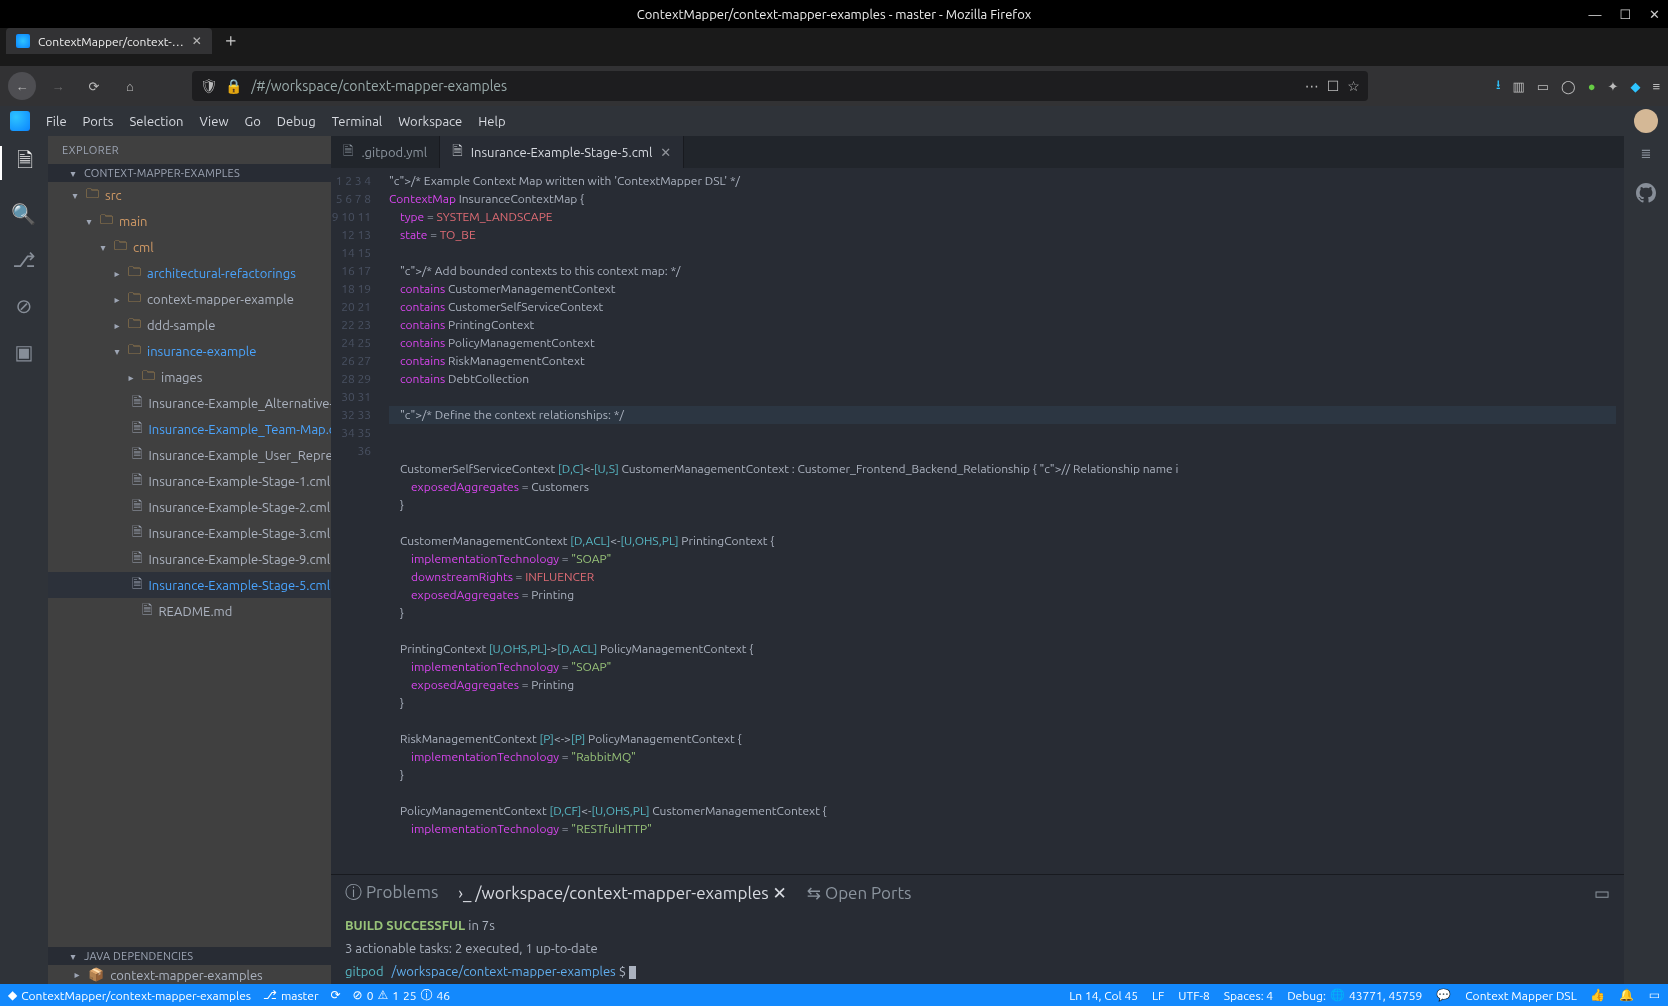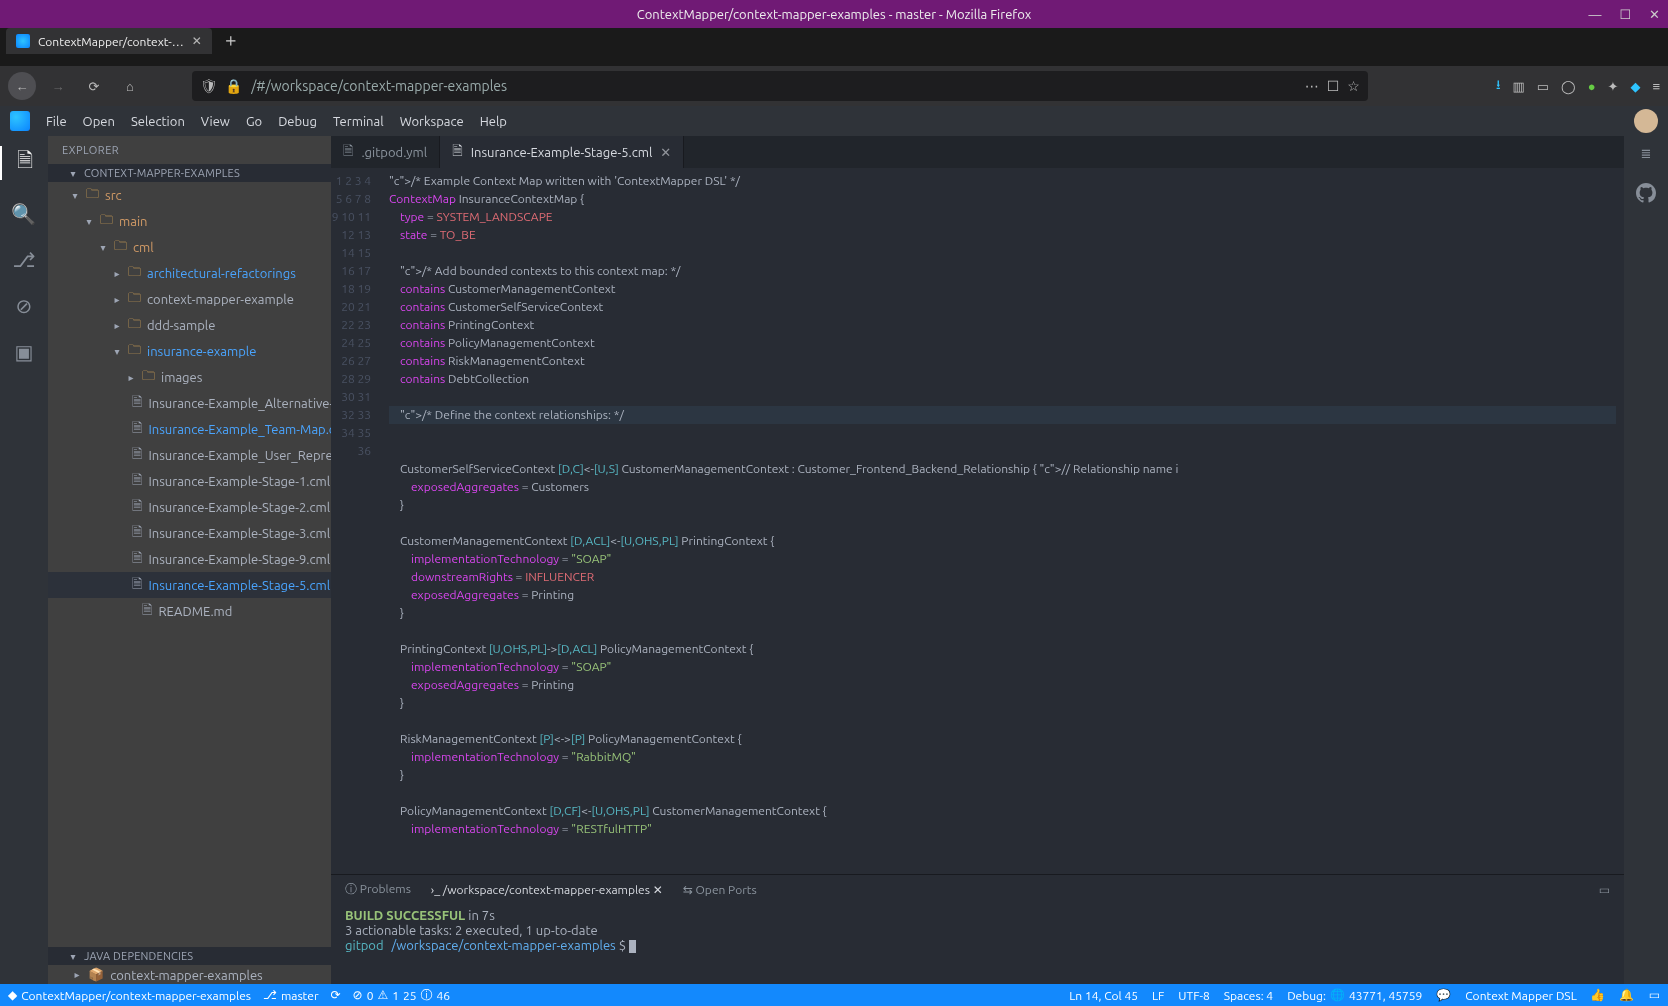--- a/index.html
+++ b/index.html
@@ -1,19 +1,19 @@
 <!DOCTYPE html>
 <html><head>
 <meta charset="utf-8">
 <style>
 * { margin: 0; padding: 0; box-sizing: border-box; font-family: -apple-system, "Segoe UI", Ubuntu, sans-serif; }
 body { background: #2b2b2b; color: #ccc; font-size: 13px; overflow: hidden; }
 
 
-.ff-titlebar { height: 28px; background: #701a75; display: flex; align-items: center; justify-content: center; position: relative; color: #eee; font-size: 13px; }
+.ff-titlebar { height: 28px; background: #000000; display: flex; align-items: center; justify-content: center; position: relative; color: #eee; font-size: 13px; }
 .ff-winctrl { position: absolute; right: 8px; display: flex; gap: 18px; color: #ccc; }
 .ff-tabstrip { height: 38px; background: #1a1a1a; display: flex; align-items: flex-start; padding: 0 6px; }
 .ff-tab { display: flex; align-items: center; gap: 8px; padding: 6px 10px; background: #323234; border-radius: 4px 4px 0 0; color: #eee; font-size: 12px; min-width: 180px; }
 .ff-tab-close { margin-left: auto; opacity: .7; }
 .ff-newtab { margin-left: 10px; color: #ccc; font-size: 18px; }
 .ff-navbar { height: 40px; background: #323234; display: flex; align-items: center; padding: 0 8px; gap: 8px; }
 .ff-btn { width: 28px; height: 28px; display: inline-flex; align-items: center; justify-content: center; color: #bbb; border-radius: 4px; }
 .ff-btn.disabled { opacity: .4; }
 .ff-url { flex: 1; display: flex; align-items: center; background: #1d1d1f; margin: 0 120px 0 40px; border-radius: 4px; height: 30px; padding: 0 8px; gap: 8px; color: #bbb; font-size: 14px; }
 .ff-url .domain { color: #fff; }
@@ -61,24 +61,24 @@
 .codelines .n { color: #abb2bf; }
 .codelines .r { color: #56b6c2; }
 .codelines .hl { background: rgba(97,175,239,.08); display: block; }
 .minimap { width: 8px; }
 
 
 .rightrail { width: 44px; background: #2f3339; display: flex; flex-direction: column; align-items: center; padding-top: 10px; gap: 22px; color: #878e98; }
 
 
 .panel { height: 110px; background: #282c34; border-top: 1px solid #181a1f; display: flex; flex-direction: column; }
-.panel-tabs { display: flex; align-items: center; gap: 20px; padding: 6px 14px; color: #8b949e; font-size: 12px; }
+.panel-tabs { display: flex; align-items: center; gap: 20px; padding: 6px 14px; color: #8b949e; font-size: 17px; }
 .panel-tabs .ptab.active { color: #d7dae0; }
 .panel-tabs .spacer { flex: 1; }
-.term { flex: 1; padding: 4px 14px; font-family: "Menlo","Consolas",monospace; font-size: 13px; line-height: 15px; color: #abb2bf; white-space: pre; }
+.term { flex: 1; padding: 4px 14px; font-family: "Menlo","Consolas",monospace; font-size: 13px; line-height: 22px; color: #abb2bf; white-space: pre; }
 .term .ok { color: #98c379; font-weight: bold; }
 .term .user { color: #56b6c2; }
 .term .path { color: #61afef; }
 
 
 .statusbar { height: 22px; background: #1389fd; color: #fff; display: flex; align-items: center; font-size: 12px; padding: 0 8px; gap: 12px; }
 .statusbar .seg { display: flex; align-items: center; gap: 4px; }
 .statusbar .right { margin-left: auto; display: flex; gap: 14px; align-items: center; }
 
 .ic { display:inline-block; }
@@ -126,21 +126,21 @@
     <span style="color:#6c4;">●</span>
     <span>✦</span>
     <span style="color:#2ec4ff;">◆</span>
     <span>≡</span>
   </div>
 </div>
 
 <div class="app-menubar">
   <span class="logo"></span>
   <span>File</span>
-  <span>Open</span>
+  <span>Ports</span>
   <span>Selection</span>
   <span>View</span>
   <span>Go</span>
   <span>Debug</span>
   <span>Terminal</span>
   <span>Workspace</span>
   <span>Help</span>
   <span class="app-avatar"></span>
 </div>
 

